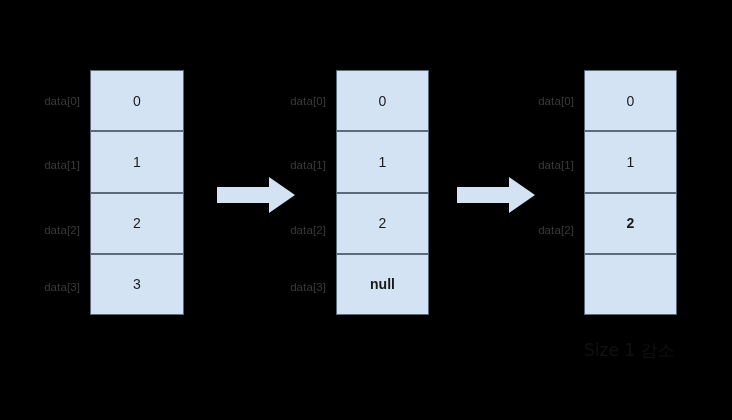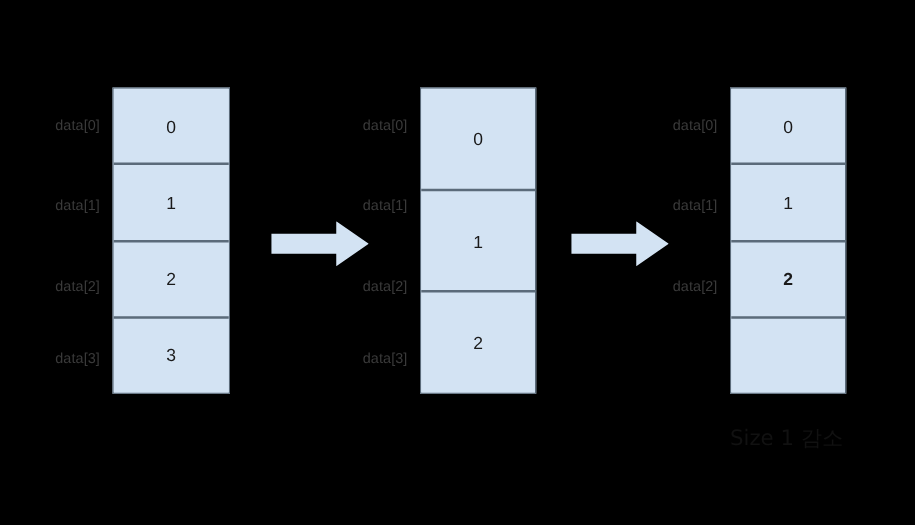--- a/index.html
+++ b/index.html
@@ -101,20 +101,21 @@
 
   <div class="idx-label" style="left:246px; top:95px; width:62px;">data[0]</div>
   <div class="idx-label" style="left:246px; top:159px; width:62px;">data[1]</div>
   <div class="idx-label" style="left:246px; top:224px; width:62px;">data[2]</div>
   <div class="idx-label" style="left:246px; top:281px; width:62px;">data[3]</div>
 
   <div class="array" style="left:318px; top:70px; width:93px; height:245px;">
     <div class="cell">0</div>
     <div class="cell">1</div>
     <div class="cell">2</div>
+    <div class="cell bold">null</div>
   </div>
 
   <div class="arrow" style="left:439px; top:177px;">
     <span>
       <svg width="78" height="36" viewBox="0 0 78 36" aria-hidden="true">
         <polygon points="0,10 52,10 52,0 78,18 52,36 52,26 0,26" fill="#d3e3f3"></polygon>
       </svg>
     </span>
   </div>
 

